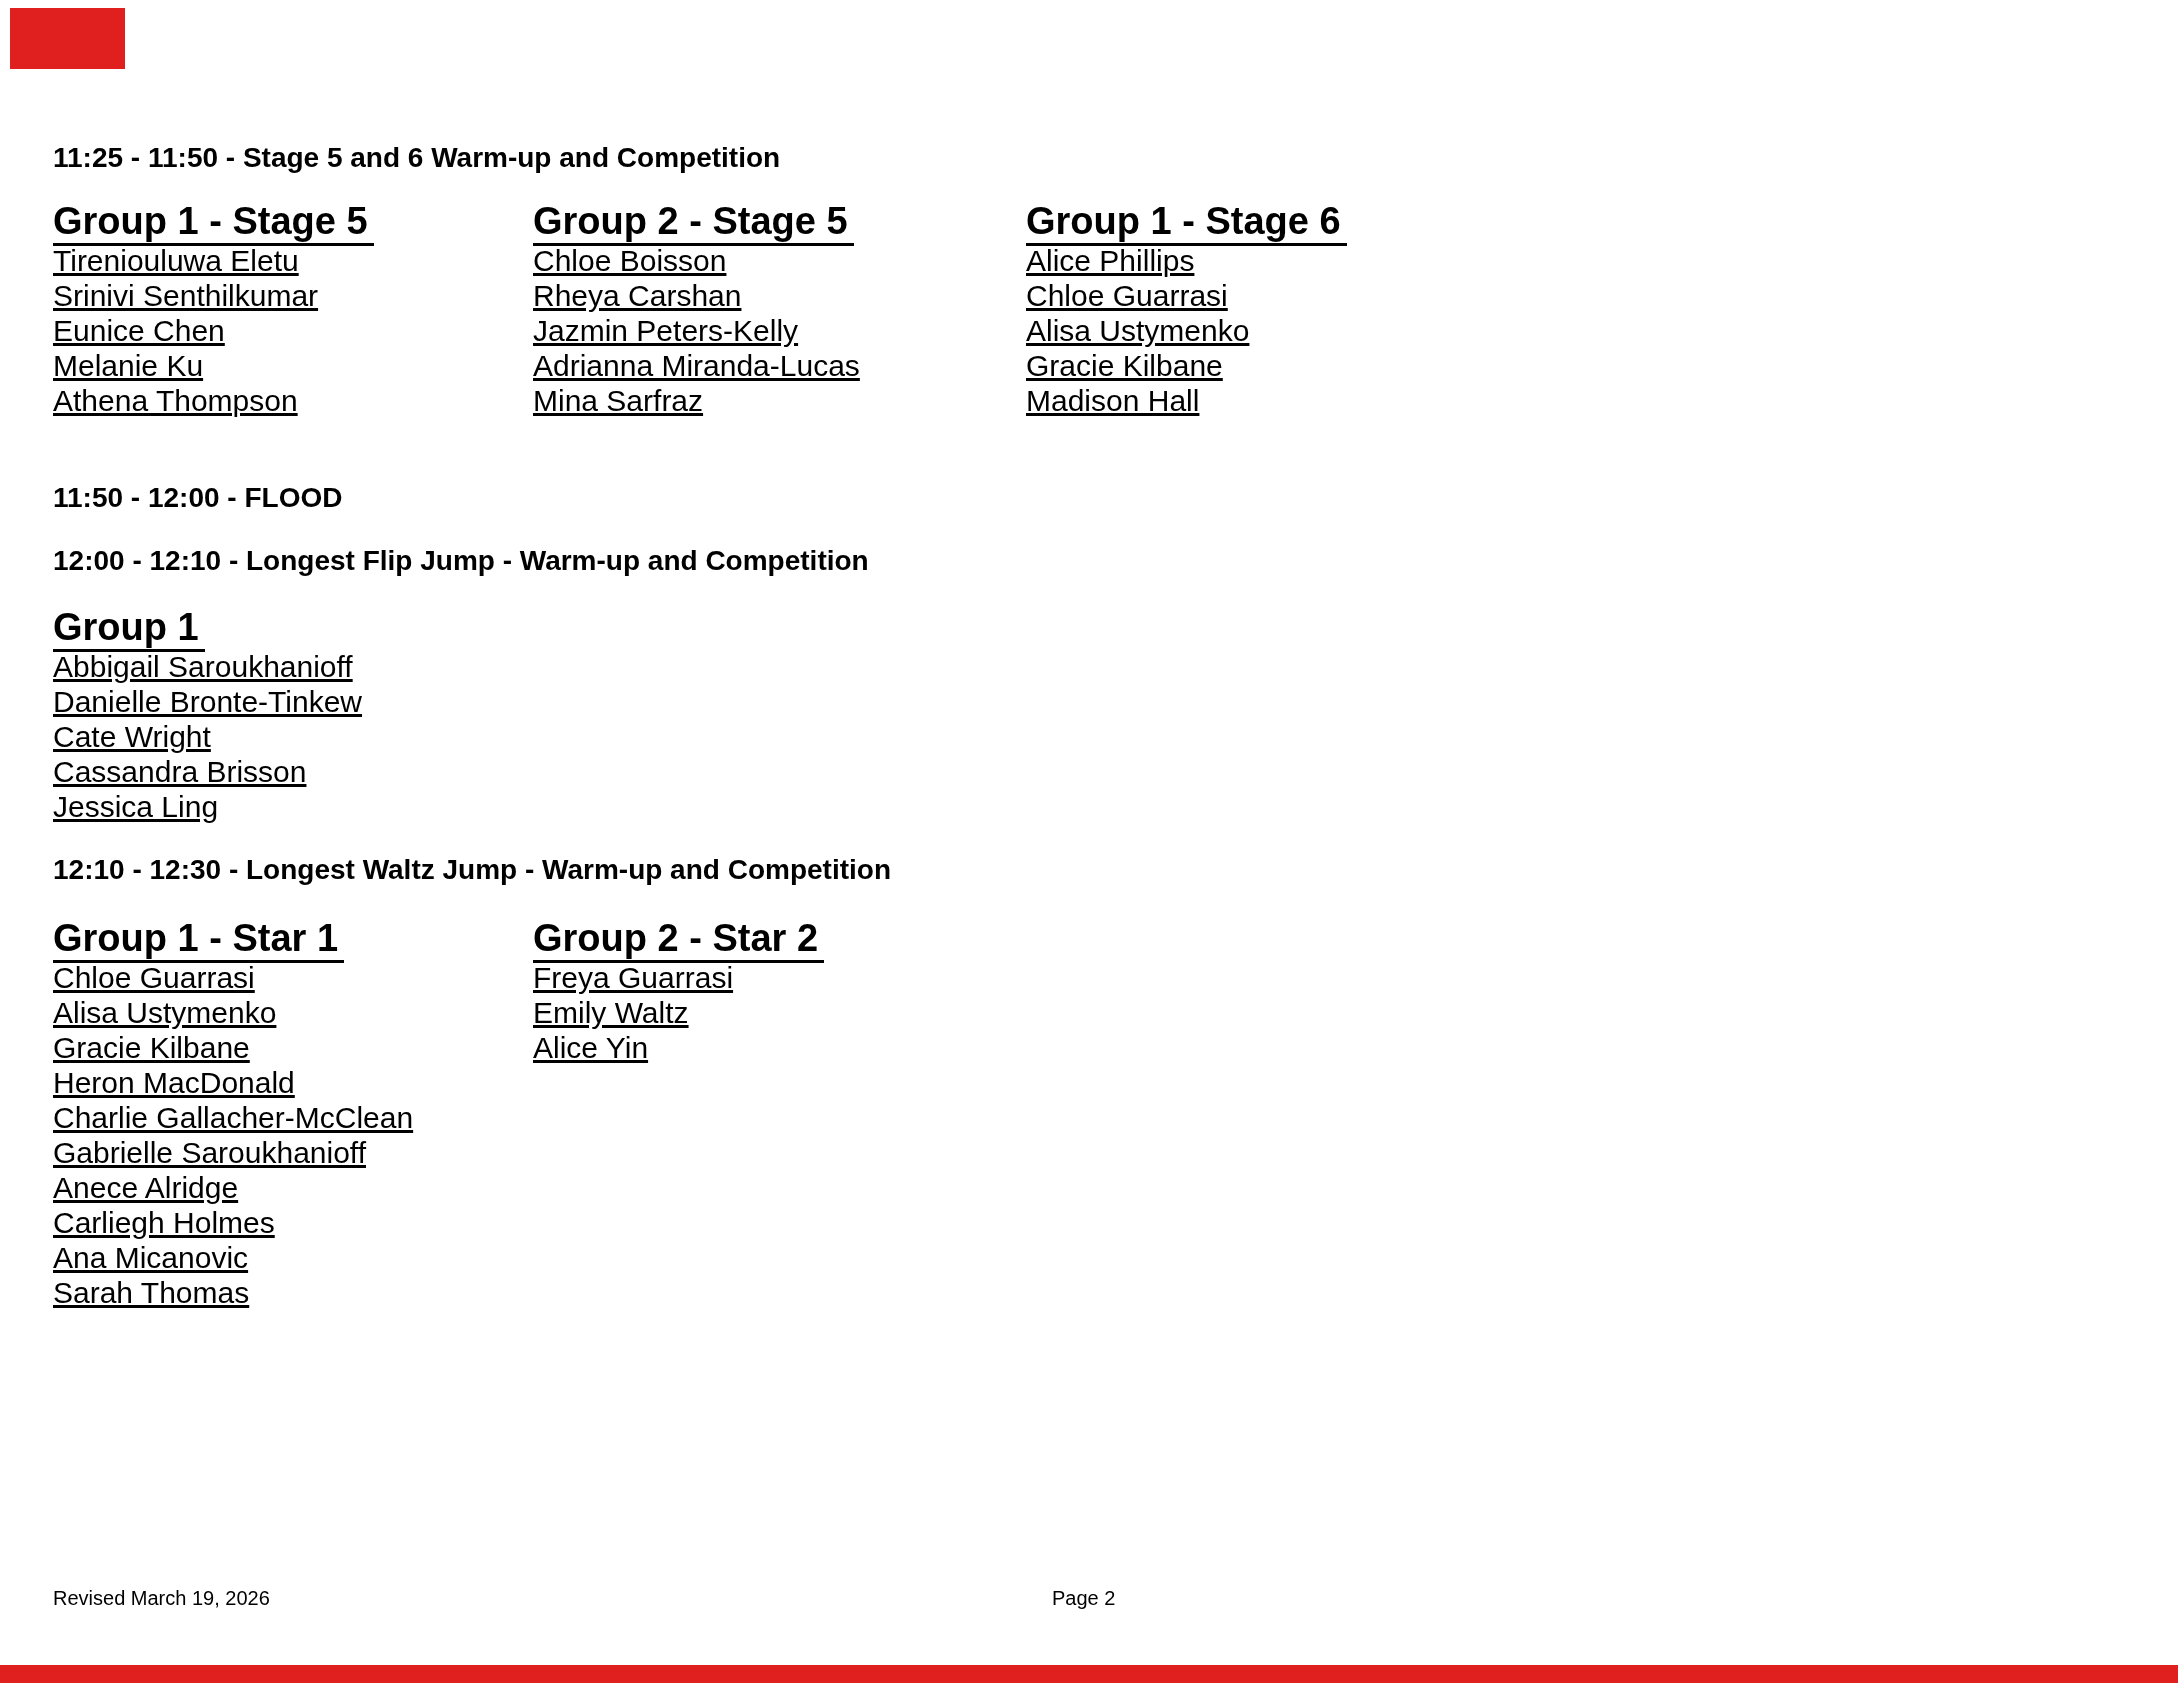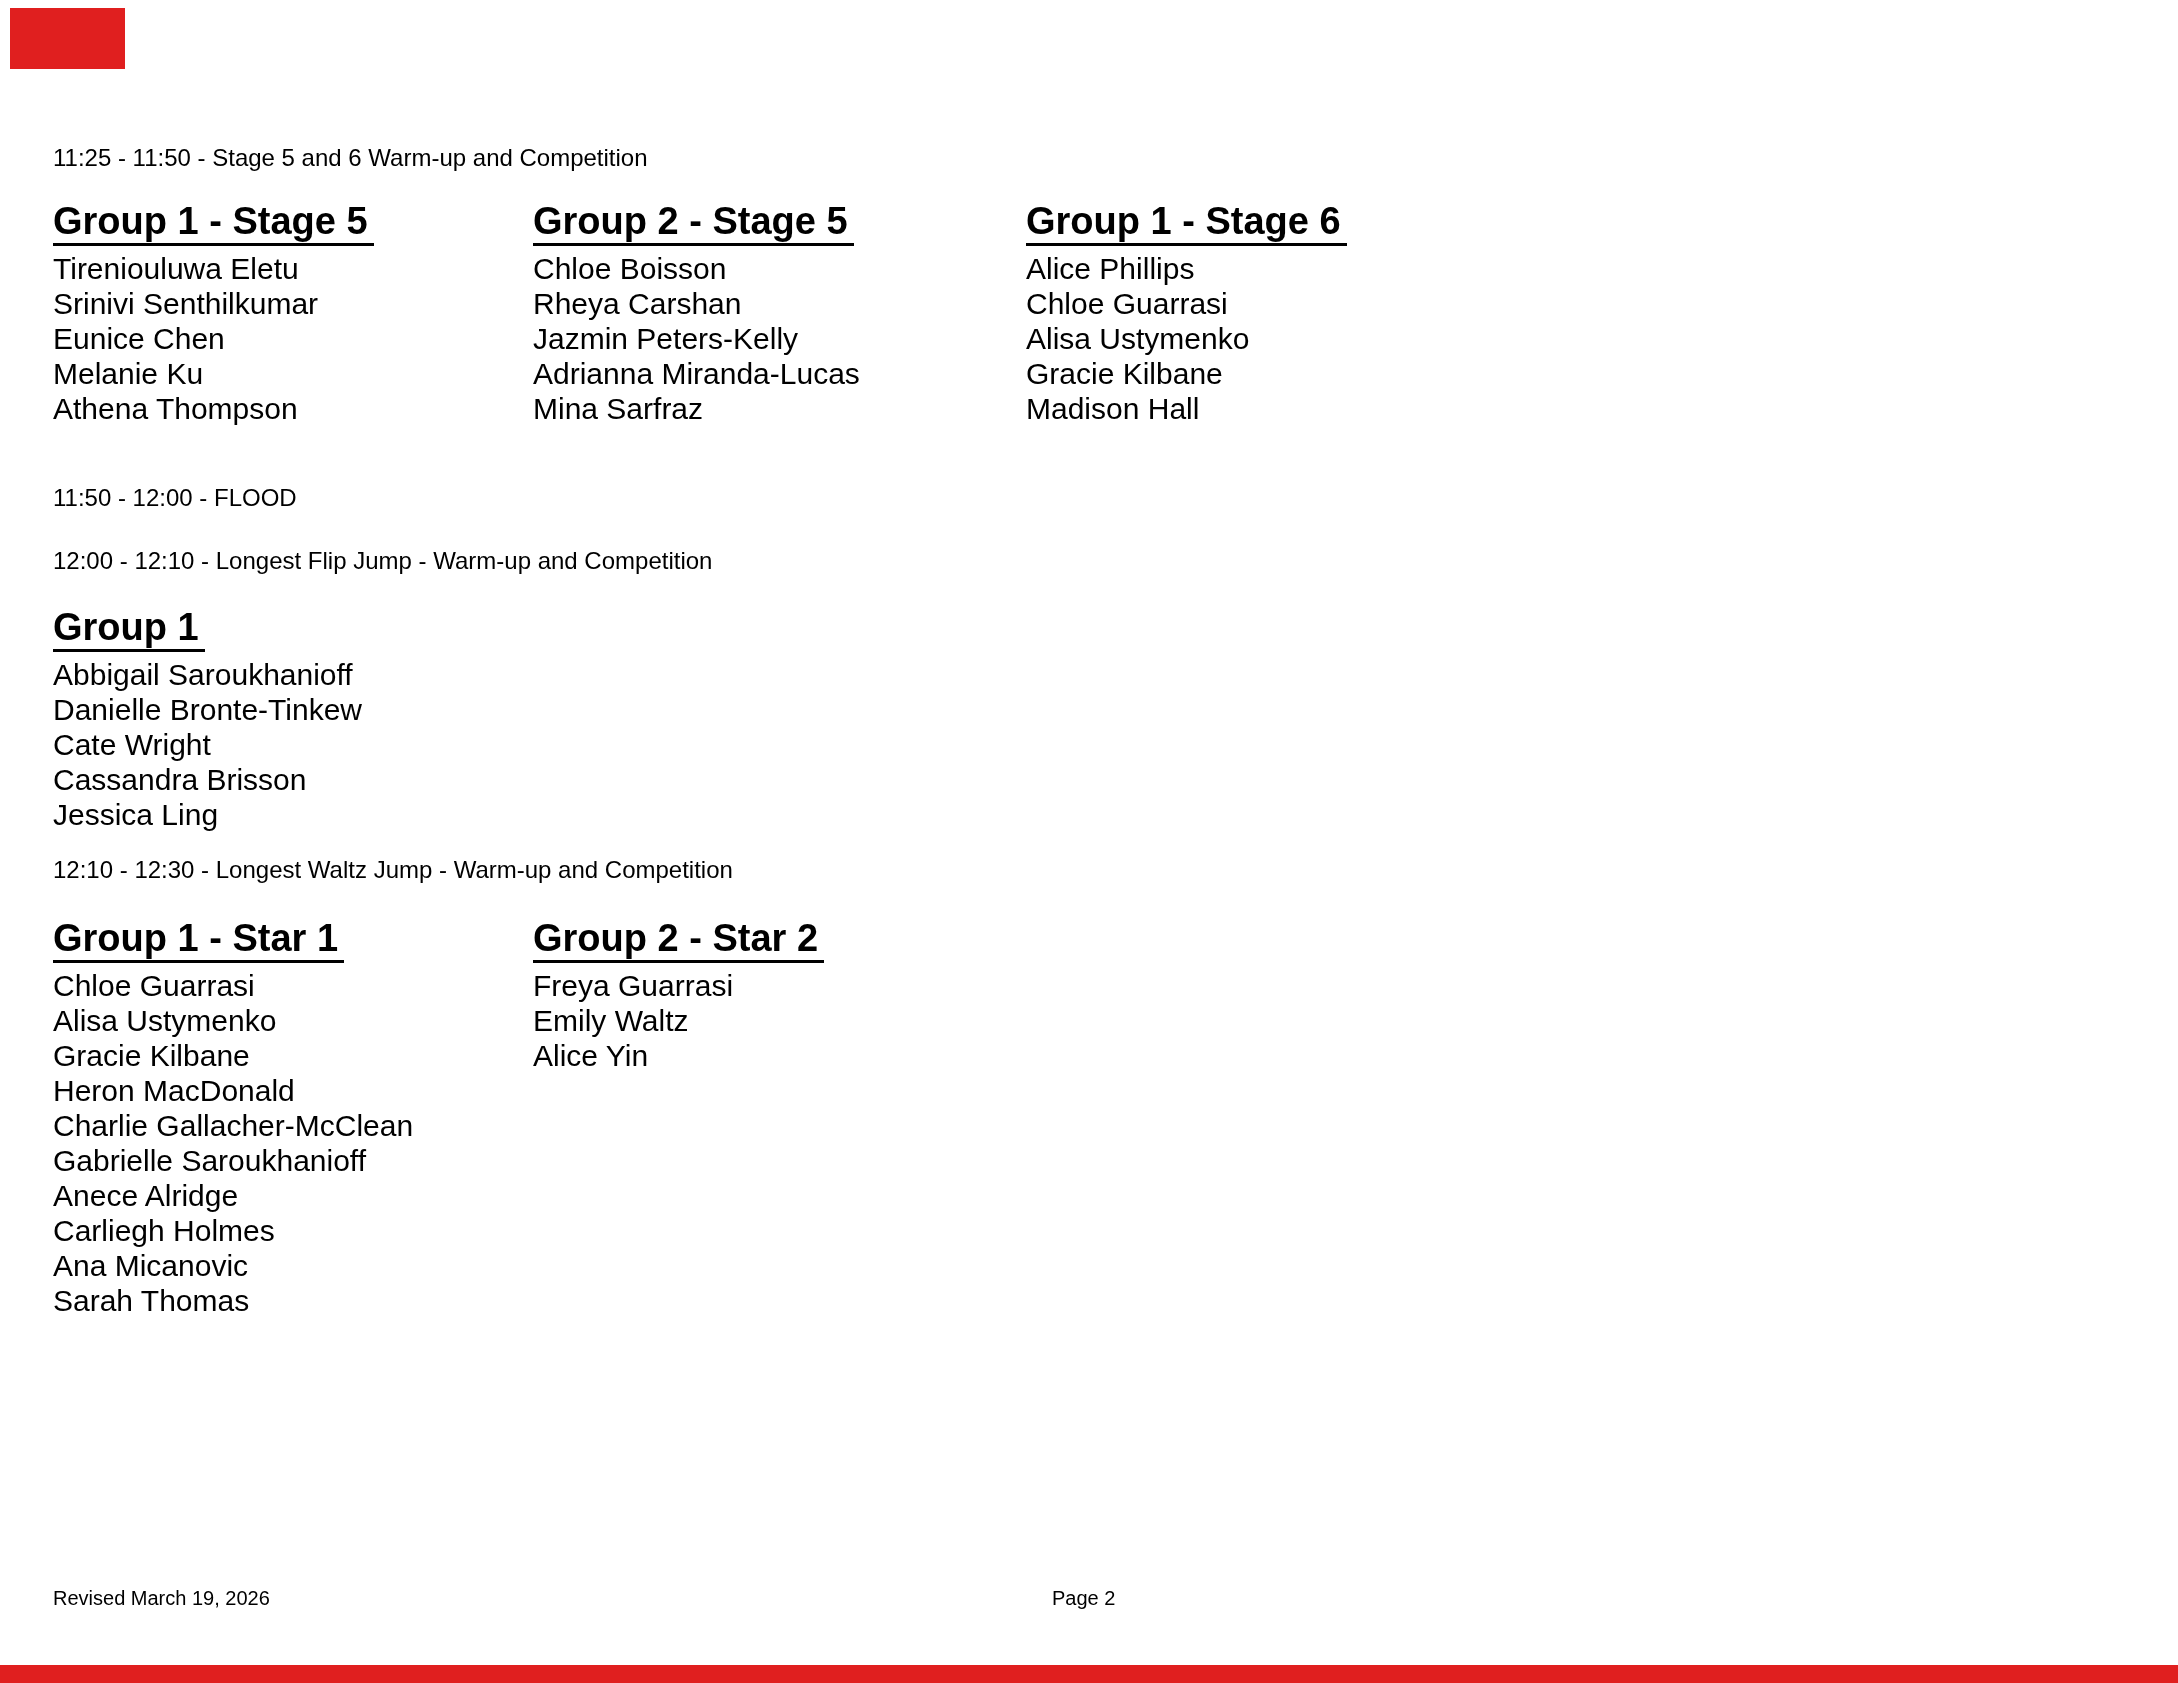--- a/index.html
+++ b/index.html
@@ -17,22 +17,22 @@
   }
   #redaction-top-left {
     left: 10px; top: 8px; width: 115px; height: 61px;
   }
   #redaction-bottom {
     left: 0; top: 1665px; width: 2178px; height: 18px;
   }
   .section-heading {
     position: absolute;
     left: 53px;
-    font-size: 24px;
-    font-weight: 400;
+    font-size: 28px;
+    font-weight: 700;
     line-height: 36px;
     white-space: nowrap;
   }
   #heading-stage56   { top: 140px; }
   #heading-flood     { top: 480px; }
   #heading-flipjump  { top: 543px; }
   #heading-waltzjump { top: 852px; }
 
   .group {
     position: absolute;
@@ -42,21 +42,21 @@
     font-size: 38px;
     font-weight: 700;
     line-height: 36px;
     height: 36px;
   }
   .group-title span {
     border-bottom: 3px solid #000;
     padding-bottom: 1px;
     padding-right: 6px;
   }
-  .names { margin-top: 12px; }
+  .names { margin-top: 4px; text-decoration: underline; }
   .names .name {
     font-size: 30px;
     font-weight: 400;
     line-height: 35px;
   }
   
   #group-s1-c1 { left: 53px;   top: 203px; }
   #group-s1-c2 { left: 533px;  top: 203px; }
   #group-s1-c3 { left: 1026px; top: 203px; }
   

